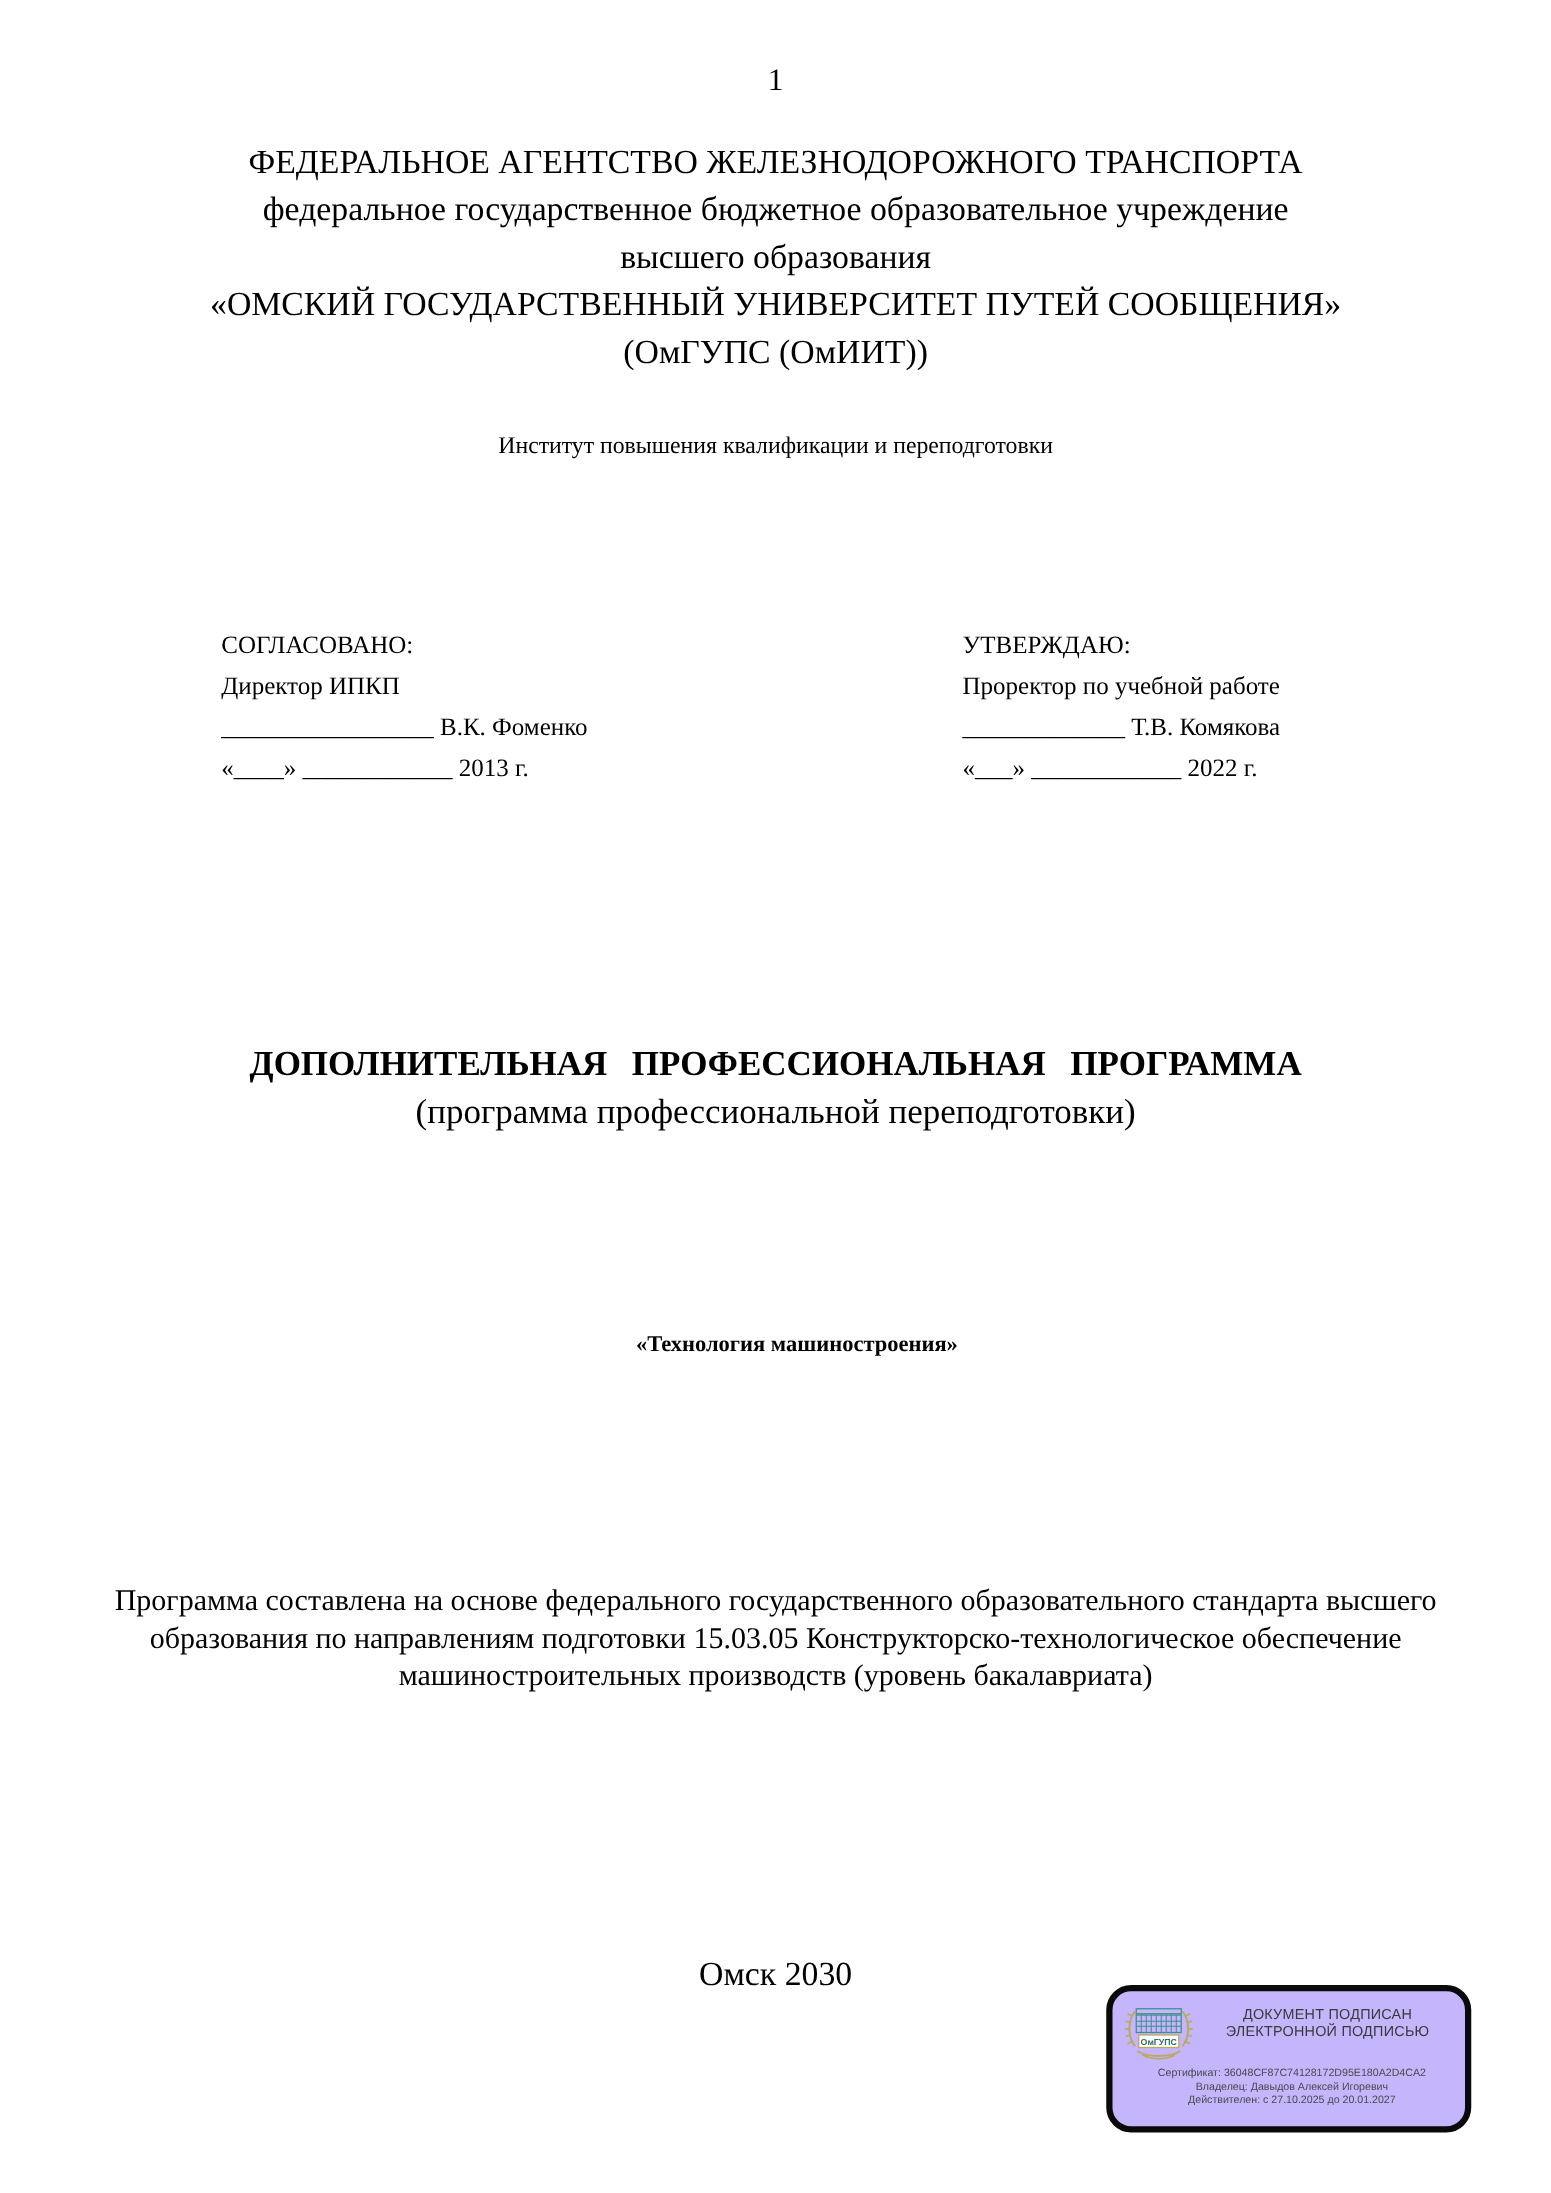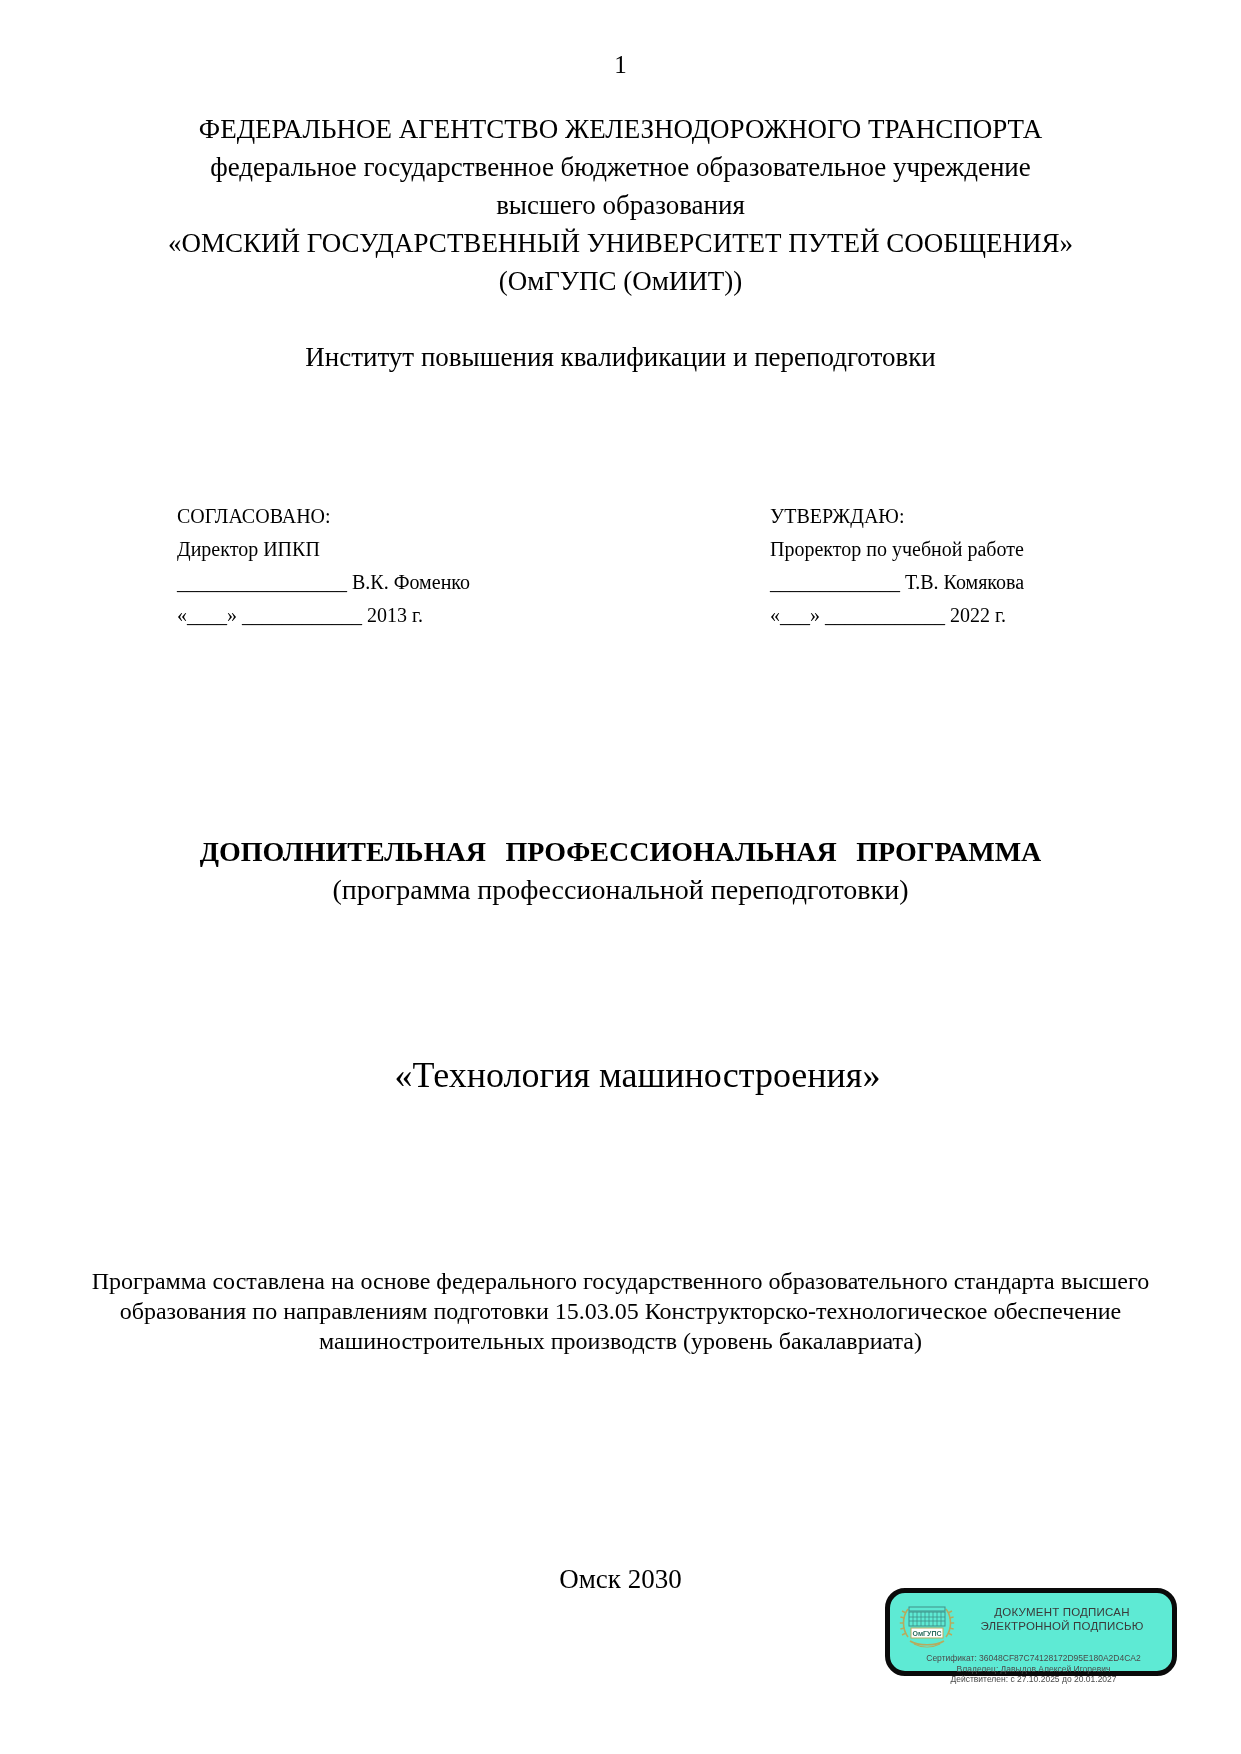--- a/index.html
+++ b/index.html
@@ -27,21 +27,21 @@
     font-size: 25px;
     line-height: 30px;
   }
   #header-block {
     top: 110px;
     font-size: 27px;
     line-height: 38px;
   }
   #institute-line {
     top: 338px;
-    font-size: 27px;
+    font-size: 19px;
     line-height: 38px;
   }
   .approval-col {
     position: absolute;
     top: 500px;
     font-size: 20px;
     line-height: 33px;
     text-align: left;
     white-space: nowrap;
   }
@@ -51,23 +51,23 @@
     top: 833px;
     font-size: 28px;
     line-height: 38px;
   }
   #main-title-line {
     font-weight: bold;
     word-spacing: 0.45em;
   }
   #program-name {
     top: 1058px;
-    font-size: 36px;
+    font-size: 18px;
     line-height: 34px;
-    font-weight: normal;
+    font-weight: bold;
     padding-left: 34px;
   }
   #basis-paragraph {
     top: 1266px;
     left: 80px;
     right: 80px;
     font-size: 24px;
     line-height: 30px;
     text-align: center;
   }
@@ -75,25 +75,25 @@
     top: 1562px;
     font-size: 27px;
     line-height: 34px;
   }
   
   #signature-stamp {
     position: absolute;
     left: 885px;
     top: 1588px;
     width: 292px;
-    height: 88px;
+    height: 118px;
     box-sizing: border-box;
     border: 5px solid #0a0a0a;
     border-radius: 20px;
-    background: #5eead4;
+    background: #c4b5fd;
     font-family: "Liberation Sans", "DejaVu Sans", sans-serif;
   }
   #stamp-logo {
     position: absolute;
     left: 8px;
     top: 8px;
     width: 58px;
     height: 48px;
   }
   #stamp-title {

